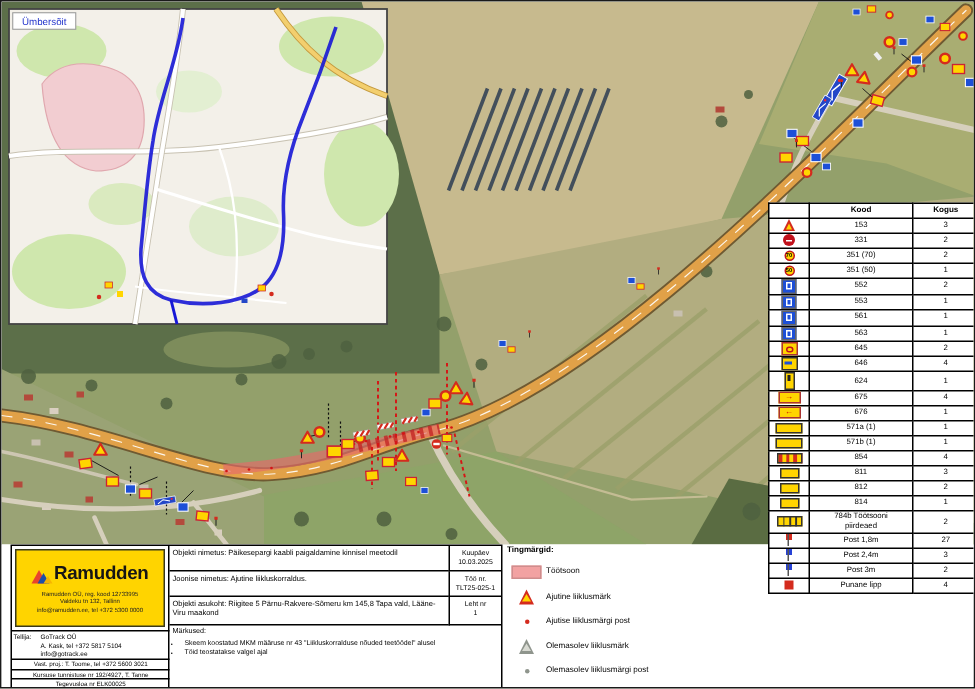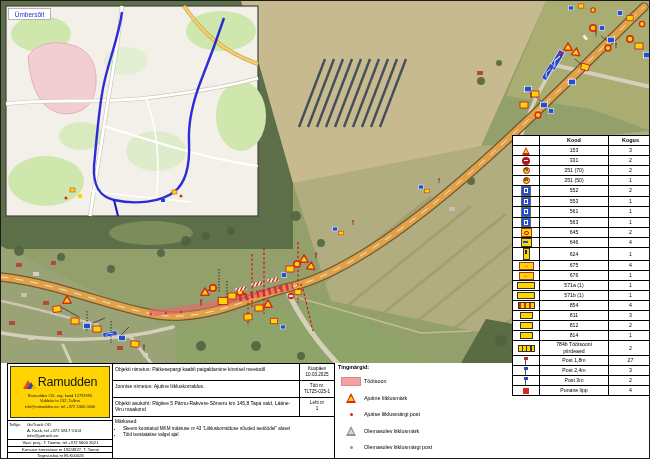--- a/index.html
+++ b/index.html
@@ -60,21 +60,21 @@
   .titleblock{position:absolute;left:6px;top:362px;width:326px;height:94px;border:1px solid #000;background:#fff;font-size:5px}
   .tb-abs{position:absolute;box-sizing:border-box}
   .col-a-sep{left:0;top:0;width:105px;height:94px;border-right:0.6px solid #000}
   .ram-box{left:2px;top:2px;width:100px;height:52px;background:#ffd400;border:0.6px solid #3a3a1a;
            display:flex;flex-direction:column;align-items:center;justify-content:center}
   .ram-logo{display:flex;align-items:flex-end}
   .tri{width:0;height:0;display:inline-block}
   .tri-r{border-left:5px solid transparent;border-right:5px solid transparent;border-bottom:9px solid #e8442d}
   .tri-b{border-left:4px solid transparent;border-right:4px solid transparent;border-bottom:7px solid #1f4fa8;margin-left:-6px}
   .tri-y{border-left:3px solid transparent;border-right:3px solid transparent;border-bottom:5px solid #f7b500;margin-left:-4px}
-  .ram-word{font-size:12.5px;font-weight:normal;color:#151515;margin-left:1px;letter-spacing:-0.2px}
+  .ram-word{font-size:12.5px;font-weight:bold;color:#151515;margin-left:1px;letter-spacing:-0.2px}
   .ram-addr{margin-top:4px;font-size:4px;line-height:5.2px;text-align:center;color:#222}
   .tb-client-row{left:0;top:56px;width:105px;height:19px;border-top:0.6px solid #000;display:flex}
   .tb-lab{width:18px;font-size:4.3px;padding:1px 0 0 1px}
   .tb-client-lines{flex:1;font-size:4.3px;line-height:5.5px;padding-top:1px}
   .tb-rowline{left:0;width:105px;border-top:0.6px solid #000;font-size:4.2px;line-height:6px;text-align:center;height:6.5px}
   .bc{left:105px;width:186px;border-bottom:0.6px solid #000;padding:1.5px 2px;font-size:5px;line-height:6px}
   .b1{top:0;height:17px}.b2{top:17px;height:17px}.b3{top:34px;height:19px}
   .tb-notes{left:105px;top:53px;width:221px;height:41px;padding:1.5px 2px;font-size:4.8px;line-height:6px}
   .tb-notes ul{margin:1px 0 0 8px;padding:0;font-size:4.6px}
   .cc{left:291px;width:35px;border-left:0.6px solid #000;border-bottom:0.6px solid #000;text-align:center;font-size:4.6px;line-height:6.4px;padding-top:2px}

